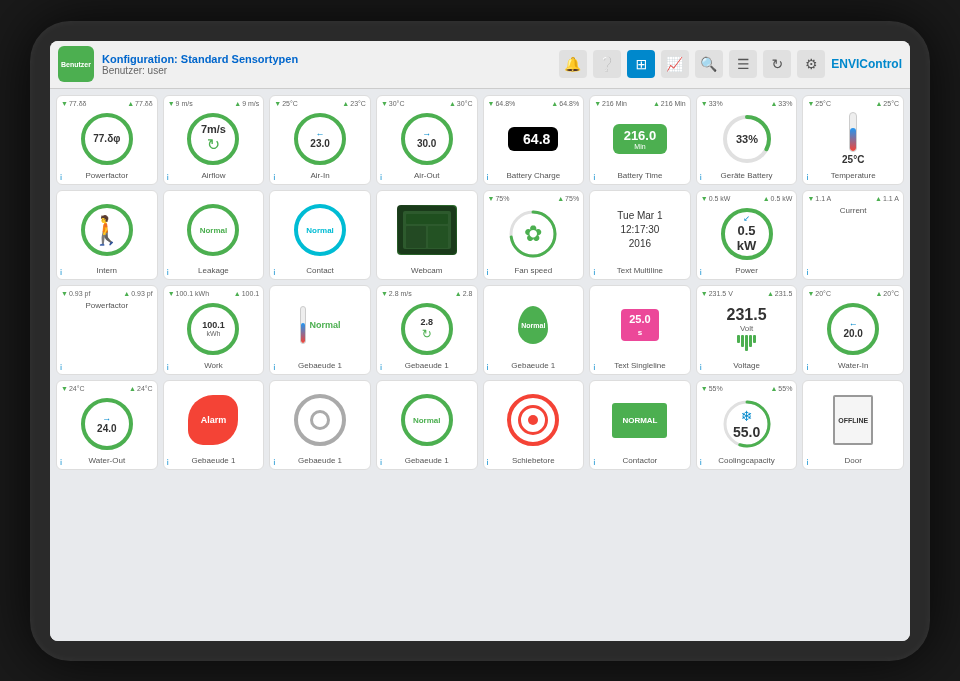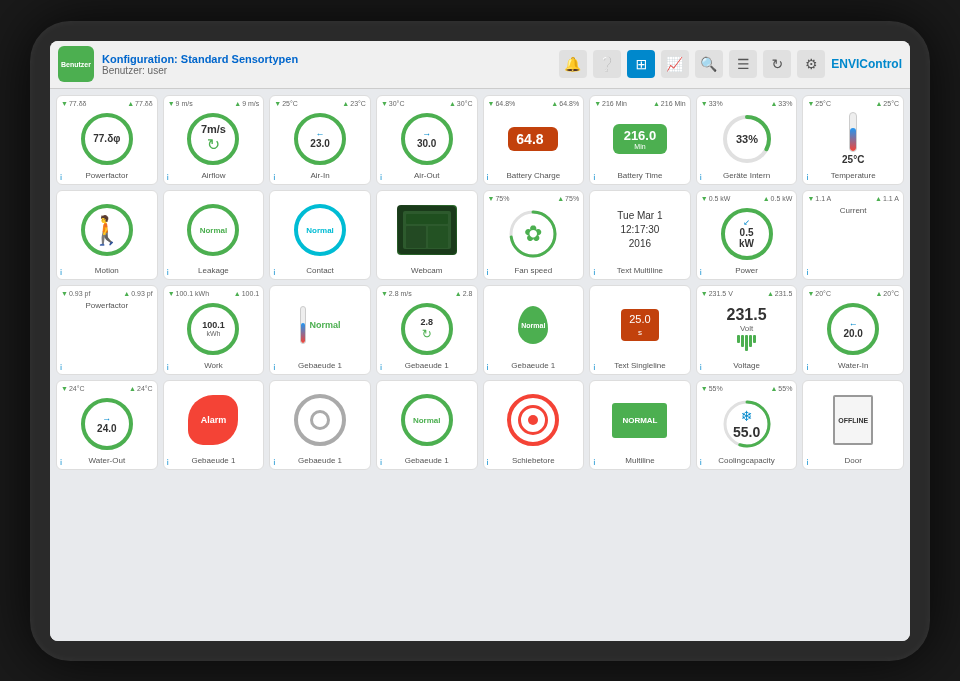--- a/index.html
+++ b/index.html
@@ -111,35 +111,35 @@
     .circle-gauge {
       width: 52px; height: 52px;
       border-radius: 50%;
       border: 4px solid #4CAF50;
       display: flex; align-items: center; justify-content: center;
       font-size: 10px; font-weight: bold; color: #333;
       position: relative;
     }
     
     .battery-display {
-      background: #c2410c;
+      background: #000000;
       color: white;
       border-radius: 6px;
       padding: 4px 8px;
       font-size: 14px; font-weight: bold;
-      text-align: left;
+      text-align: right;
       min-width: 50px;
     }
     
     .text-display {
-      background: #c2410c;
+      background: #ec4899;
       color: white;
       border-radius: 4px;
       padding: 4px 8px;
-      font-size: 11px; font-weight: normal;
+      font-size: 11px; font-weight: bold;
       text-align: center;
     }
     
     .alarm-blob {
       width: 50px; height: 50px;
       background: #f44336;
       border-radius: 50% 30% 50% 30%;
       display: flex; align-items: center; justify-content: center;
       color: white; font-size: 9px; font-weight: bold;
     }
@@ -312,21 +312,21 @@
           </div>
           <div class="sensor-body">
             <div style="position:relative;display:flex;align-items:center;justify-content:center;">
               <svg width="54" height="54" viewBox="0 0 54 54">
                 <circle cx="27" cy="27" r="22" fill="none" stroke="#e0e0e0" stroke-width="4"></circle>
                 <circle cx="27" cy="27" r="22" fill="none" stroke="#4CAF50" stroke-width="4" stroke-dasharray="45 93" stroke-linecap="round" transform="rotate(-90 27 27)"></circle>
                 <text x="27" y="31" text-anchor="middle" font-size="11" font-weight="bold" fill="#333">33%</text>
               </svg>
             </div>
           </div>
-          <div class="sensor-label">Geräte Intern</div>
+          <div class="sensor-label">Geräte Battery</div>
           <div class="sensor-info">ℹ</div>
         </div>
 
         <div class="sensor-card">
           <div class="sensor-top">
             <span><span class="arrow-down">▼</span> 25°C</span>
             <span><span class="arrow-up">▲</span> 25°C</span>
           </div>
           <div class="sensor-body">
             <div style="display:flex;flex-direction:column;align-items:center;gap:2px;">
@@ -341,21 +341,21 @@
         </div>
 
         <div class="sensor-card">
           <div class="sensor-top">
             <span></span>
               <span></span>
           </div>
           <div class="sensor-body">
             <div style="width:52px;height:52px;border-radius:50%;border:4px solid #4CAF50;display:flex;align-items:center;justify-content:center;font-size:28px;">🚶</div>
           </div>
-          <div class="sensor-label">Motion</div>
+          <div class="sensor-label">Intern</div>
           <div class="sensor-info">ℹ</div>
         </div>
 
         <div class="sensor-card">
           <div class="sensor-top">
             <span></span>
               <span></span>
           </div>
           <div class="sensor-body">
             <div style="width:52px;height:52px;border-radius:50%;border:4px solid #4CAF50;display:flex;align-items:center;justify-content:center;">
@@ -433,21 +433,21 @@
 
         <div class="sensor-card">
           <div class="sensor-top">
             <span><span class="arrow-down">▼</span> 0.5 kW</span>
             <span><span class="arrow-up">▲</span> 0.5 kW</span>
           </div>
           <div class="sensor-body">
             <div style="width:52px;height:52px;border-radius:50%;border:4px solid #4CAF50;display:flex;align-items:center;justify-content:center;">
               <div style="text-align:center;">
                 <div style="font-size:8px;color:#0088cc;">↙</div>
-                <div style="font-size:10px;font-weight:bold;color:#333;">0.5<br>kW</div>
+                <div style="font-size:13px;font-weight:bold;color:#333;">0.5<br>kW</div>
               </div>
             </div>
           </div>
           <div class="sensor-label">Power</div>
           <div class="sensor-info">ℹ</div>
         </div>
 
         <div class="sensor-card">
           <div class="sensor-top">
             <span><span class="arrow-down">▼</span> 1.1 A</span>
@@ -660,21 +660,21 @@
         <div class="sensor-card">
           <div class="sensor-top">
             <span></span>
               <span></span>
           </div>
           <div class="sensor-body">
             <div class="contactor-display">
               <span>NORMAL</span>
             </div>
           </div>
-          <div class="sensor-label">Multiline</div>
+          <div class="sensor-label">Contactor</div>
           <div class="sensor-info">ℹ</div>
         </div>
 
         <div class="sensor-card">
           <div class="sensor-top">
             <span><span class="arrow-down">▼</span> 55%</span>
             <span><span class="arrow-up">▲</span> 55%</span>
           </div>
           <div class="sensor-body">
             <div style="position:relative;width:54px;height:54px;">

